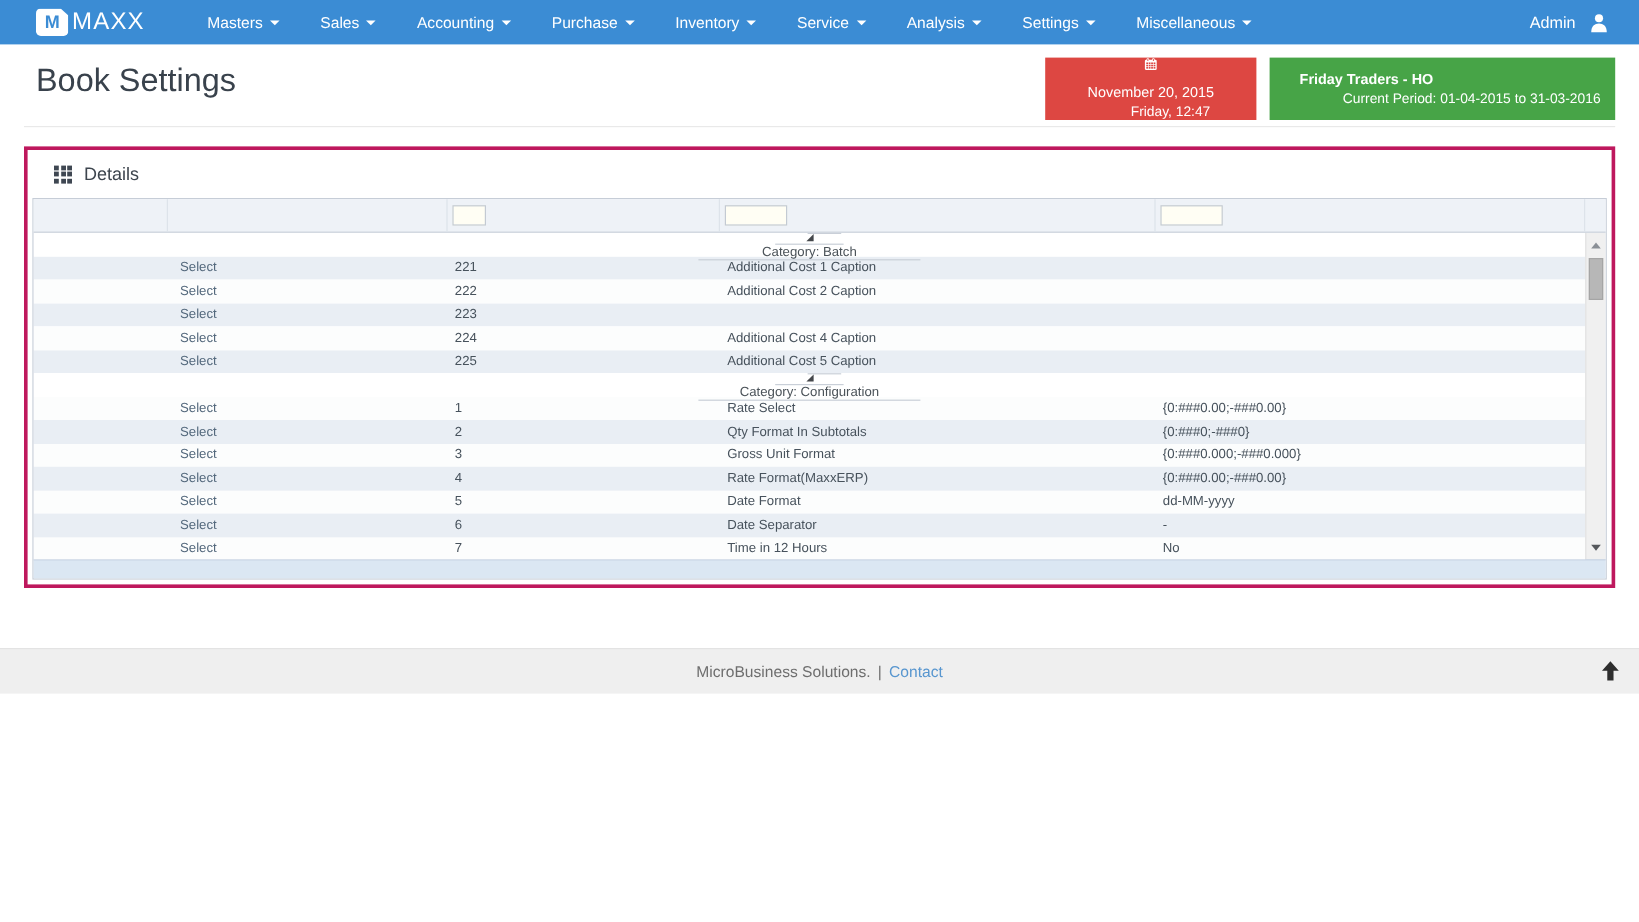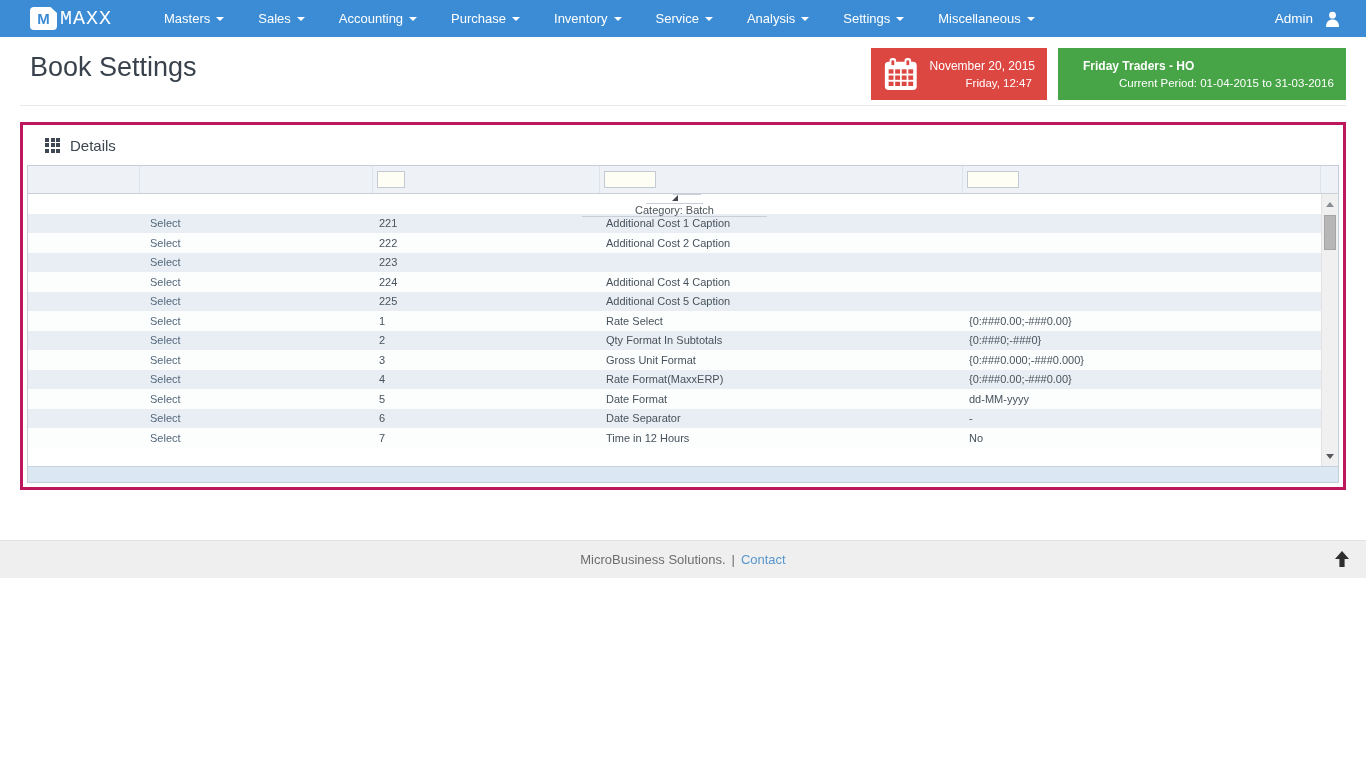--- a/index.html
+++ b/index.html
@@ -6,21 +6,21 @@
   html,body { width:1366px; height:768px; }
   body { font-family:"Liberation Sans", sans-serif; background:#fff; position:relative; overflow:hidden; }
 
   
   .navbar { height:37px; background:#3b8cd4; display:flex; align-items:center; color:#fff; }
   .brand { display:flex; align-items:center; margin-left:30px; gap:3px; cursor:pointer; }
   .brand-badge { width:27px; height:23px; background:#fff; border-radius:4px;
                  clip-path:polygon(0 0,76% 0,100% 26%,100% 100%,0 100%);
                  display:flex; align-items:center; justify-content:center;
                  font-weight:bold; color:#3b8cd4; font-size:15px; }
-  .brand-text { font-size:20px; font-weight:400; letter-spacing:1px;font-family:Liberation Mono, monospace; }
+  .brand-text { font-size:20px; font-weight:400; letter-spacing:1px; }
   .nav-menu { display:flex; margin-left:35px; height:37px; }
   .nav-item { padding:0 17px; font-size:13px; display:flex; align-items:center; gap:6px; cursor:pointer; white-space:nowrap; }
   .caret { width:0; height:0; border-left:4px solid transparent; border-right:4px solid transparent; border-top:4px solid #fff; }
   .nav-right { margin-left:auto; margin-right:26px; display:flex; align-items:center; gap:12px; font-size:13.5px; cursor:pointer; }
 
   
   .page-head { padding:0 20px; }
   .page-title { font-size:27px; font-weight:400; color:#39424c; padding:15px 0 22px 10px; }
   .head-rule { border-bottom:1px solid #e9e9e9; }
 
@@ -135,21 +135,21 @@
       <path d="M1 16 C1 10.8 4 8.6 7.5 8.6 C11 8.6 14 10.8 14 16 Z" fill="#fff"></path>
     </svg>
   </div>
 </div>
 
 <div class="page-head">
   <div class="page-title">Book Settings</div>
   <div class="head-rule"></div>
 </div>
 
-<div class="badge badge-date" id="badge-date" style="background: rgb(221, 71, 66);">
+<div class="badge badge-date" id="badge-date" style="background: rgb(221, 71, 66); flex-direction: column;">
   <svg width="38" height="38" viewBox="0 0 38 38">
     <rect x="2" y="6" width="34" height="30" rx="4" fill="#fff"></rect>
     <rect x="7" y="2" width="7" height="9" rx="3" fill="#fff" stroke-width="0"></rect>
     <rect x="23" y="2" width="7" height="9" rx="3" fill="#fff"></rect>
     <rect x="9" y="4.5" width="3" height="5" fill="#dd4742"></rect>
     <rect x="25" y="4.5" width="3" height="5" fill="#dd4742"></rect>
     <g fill="#dd4742">
       <rect x="6" y="14" width="5.2" height="4.6"></rect>
         <rect x="13" y="14" width="5.2" height="4.6"></rect>
         <rect x="20" y="14" width="5.2" height="4.6"></rect>
@@ -249,20 +249,27 @@
             <div class="c3 cell">Additional Cost 4 Caption</div>
             <div class="c4 cell"></div>
           </div>
           <div class="g-row alt">
             <div class="c0 cell"></div>
             <div class="c1 cell"><a class="sel-link">Select</a></div>
             <div class="c2 cell">225</div>
             <div class="c3 cell">Additional Cost 5 Caption</div>
             <div class="c4 cell"></div>
           </div>
+          <div class="g-row group">
+            <span class="gline gl-a"></span>
+            <span class="tri"></span>
+            <span class="gline gl-b"></span>
+            <span class="glabel">Category: Configuration</span>
+            <span class="gline gl-c"></span>
+          </div>
           <div class="g-row">
             <div class="c0 cell"></div>
             <div class="c1 cell"><a class="sel-link">Select</a></div>
             <div class="c2 cell">1</div>
             <div class="c3 cell">Rate Select</div>
             <div class="c4 cell">{0:###0.00;-###0.00}</div>
           </div>
           <div class="g-row alt">
             <div class="c0 cell"></div>
             <div class="c1 cell"><a class="sel-link">Select</a></div>

